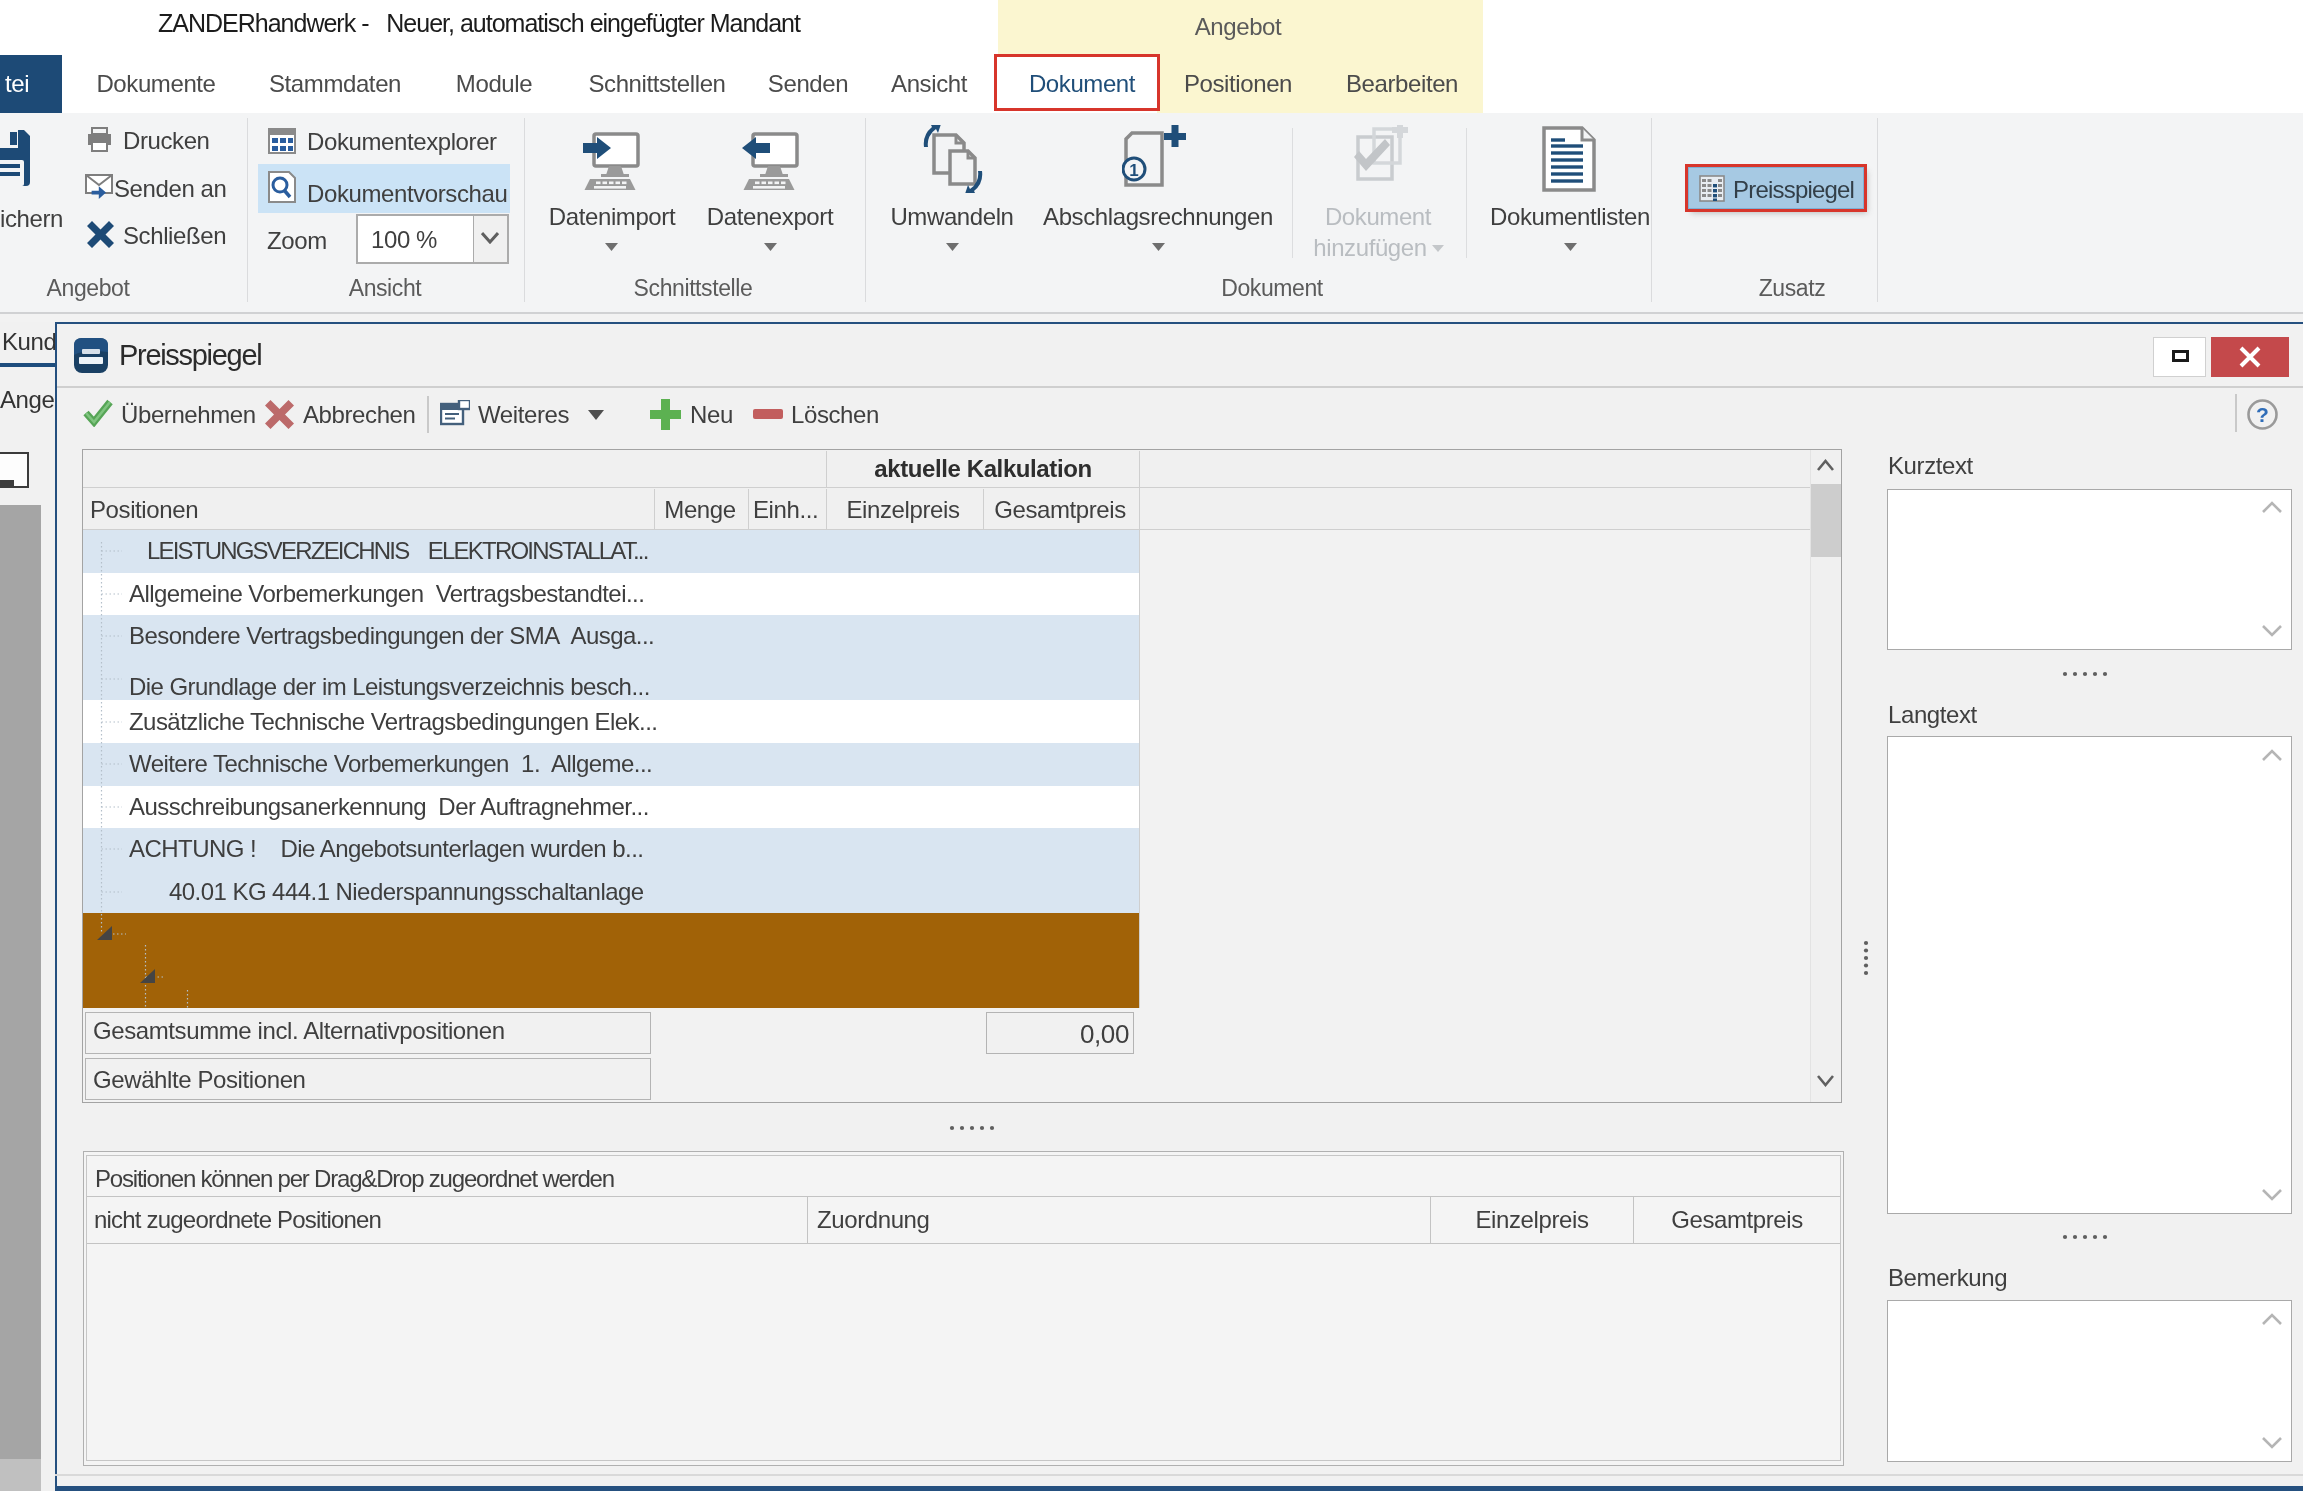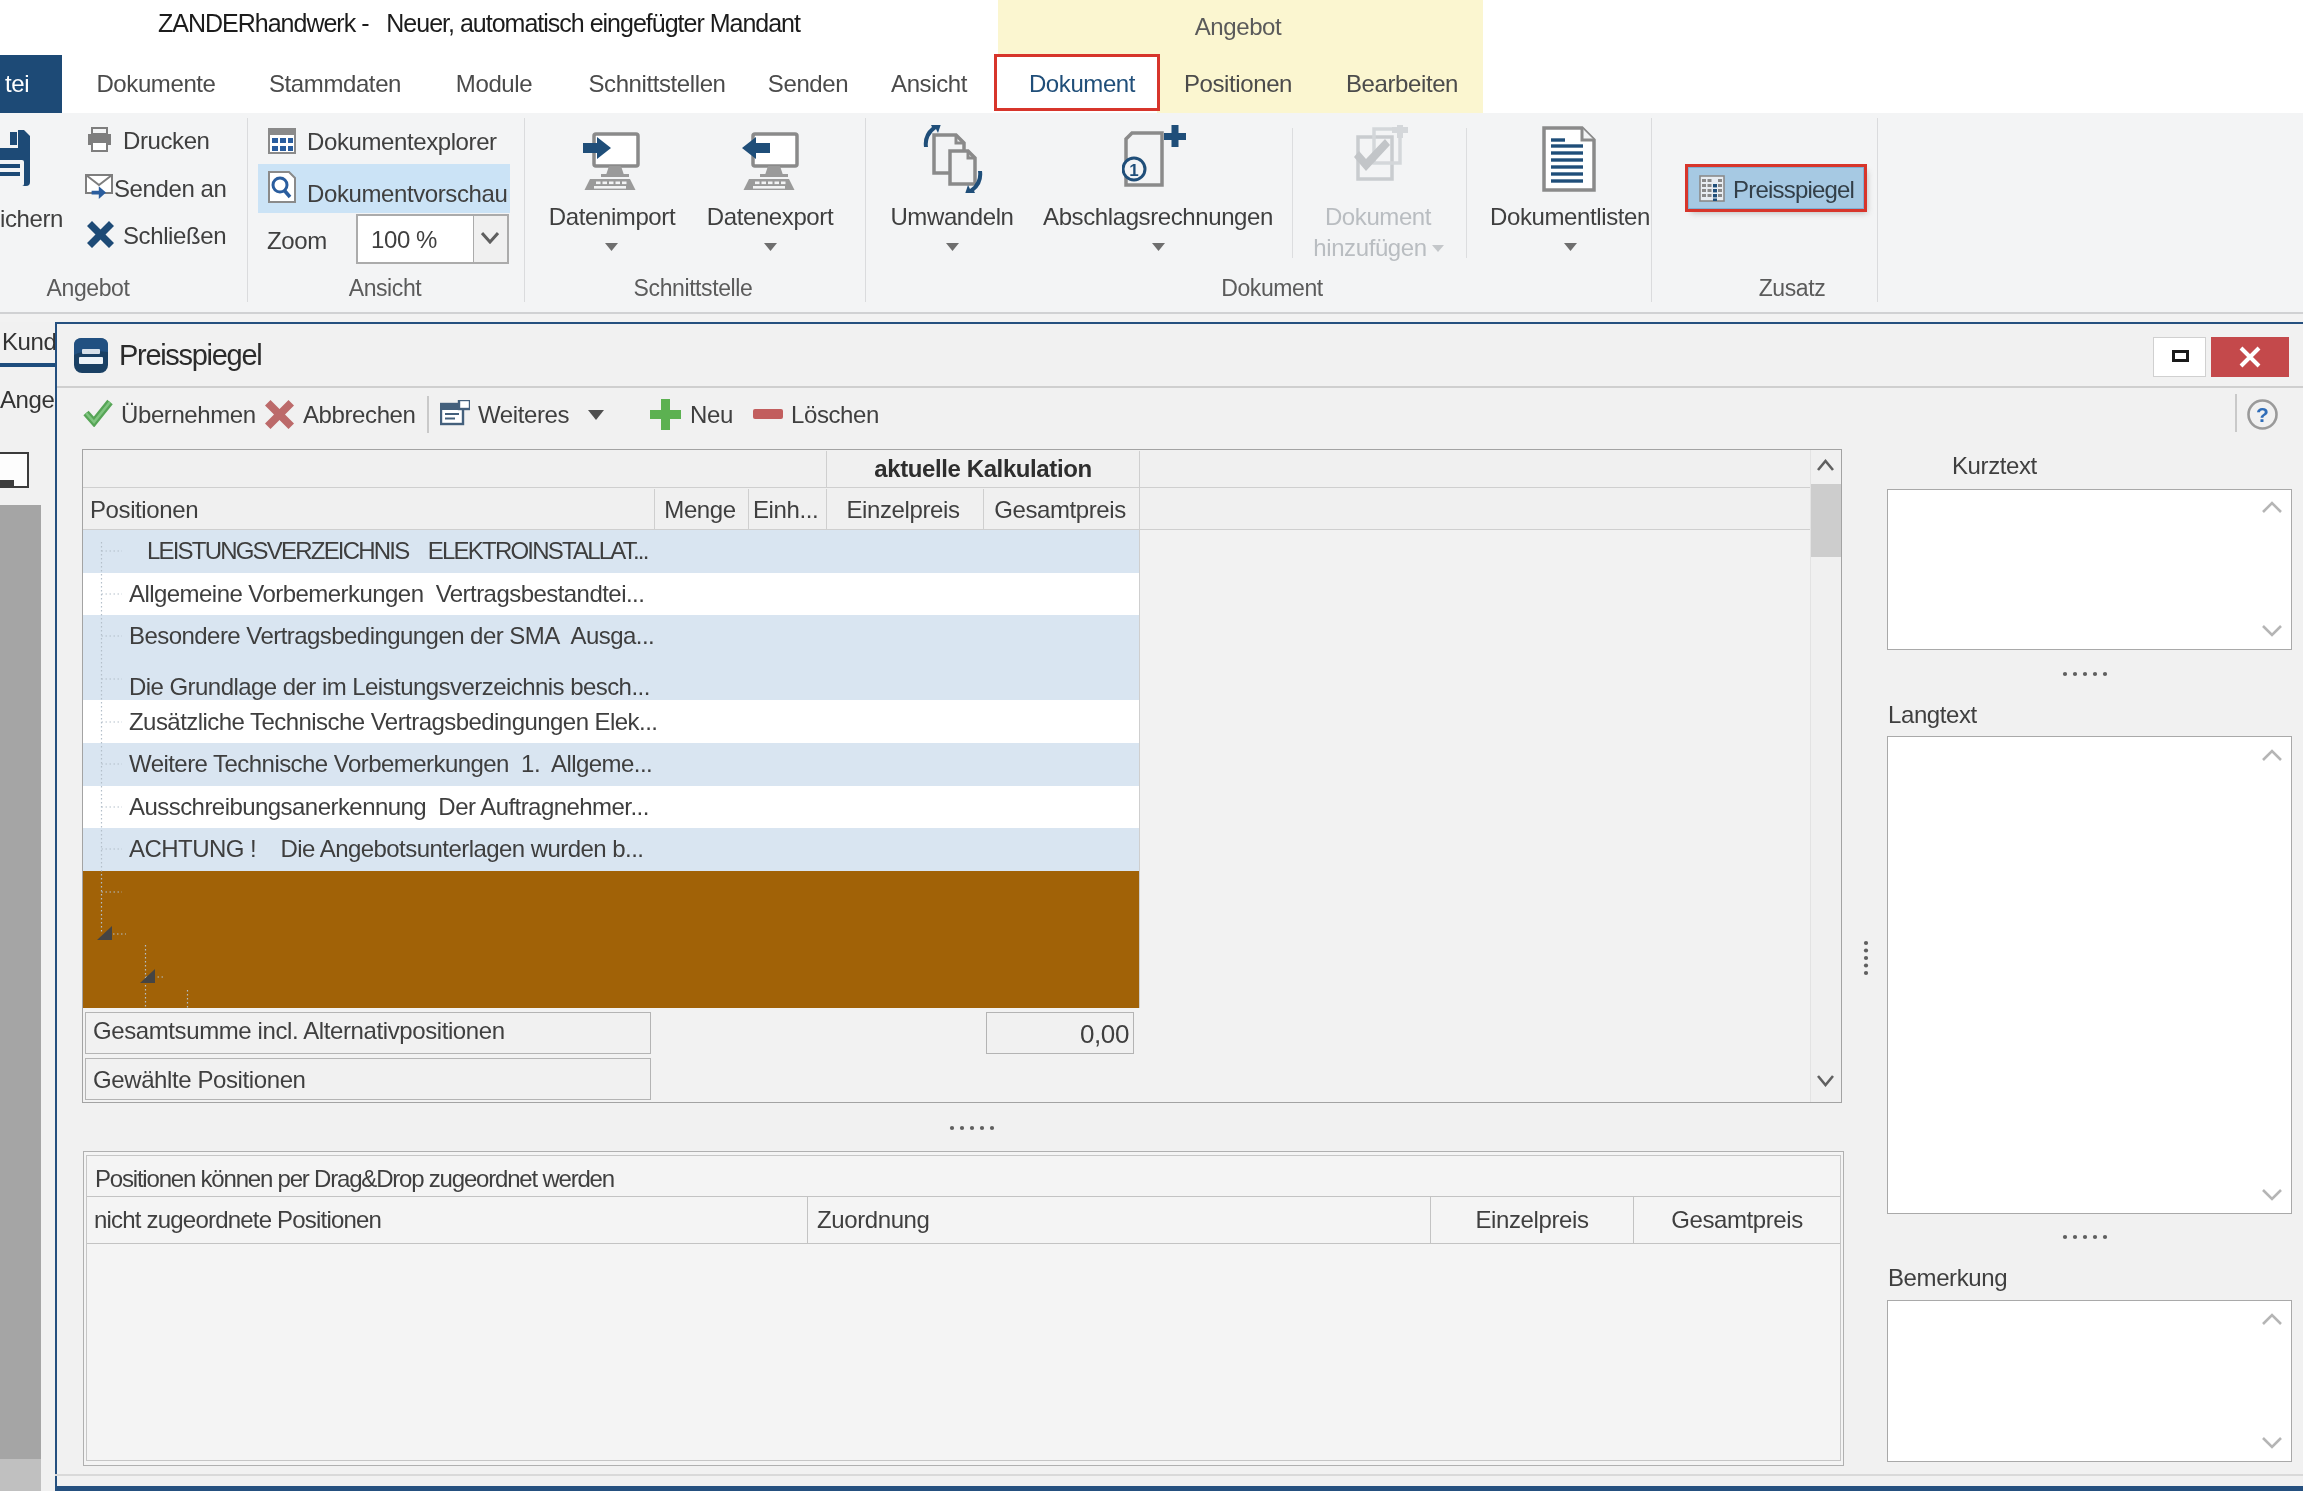--- a/index.html
+++ b/index.html
@@ -330,20 +330,23 @@
     </div>
   <div class="row b">
       <span style="padding-left:46px;">Weitere Technische Vorbemerkungen&nbsp; 1.&nbsp; Allgeme...</span>
     </div>
   <div class="row w">
       <span style="padding-left:46px;">Ausschreibungsanerkennung&nbsp; Der Auftragnehmer...</span>
     </div>
   <div class="row b">
       <span style="padding-left:46px;">ACHTUNG !&nbsp;&nbsp;&nbsp; Die Angebotsunterlagen wurden b...</span>
     </div>
+  <div class="row b">
+      <span style="padding-left:86px;">40.01 KG 444.1 Niederspannungsschaltanlage</span>
+    </div>
 </div>
 <style>
   .row { height:42.6px; display:flex; align-items:center; font-size:24px; letter-spacing:-0.55px; color:#3e3e3e; white-space:nowrap; }
   .row.b { background:#d9e5f1; }
   .row.w { background:#fff; }
 </style>
 
 <svg class="abs" style="left:96px; top:530px;" width="120" height="478" viewBox="0 0 120 478">
   <g stroke="#b4bfca" stroke-width="1.2" stroke-dasharray="1.5,2.5">
     <path d="M5.5 12 V 404"></path>
@@ -394,21 +397,21 @@
 <svg class="abs" style="left:948px; top:1124px;" width="50" height="8" viewBox="0 0 50 8">
   <g fill="#5f5f5f">
       <circle cx="4" cy="4" r="2.1"></circle>
       <circle cx="14" cy="4" r="2.1"></circle>
       <circle cx="24" cy="4" r="2.1"></circle>
       <circle cx="34" cy="4" r="2.1"></circle>
       <circle cx="44" cy="4" r="2.1"></circle>
     </g>
 </svg>
 
-<div class="txt" style="left:1952px; top:452px;">Kurztext</div>
+<div class="txt" style="left:1888px; top:452px;">Kurztext</div>
 <div class="abs" style="left:1887px; top:489px; width:405px; height:161px; background:#fff; border:1px solid #a9a9a9;"></div>
 <svg class="abs" style="left:2261px; top:500px;" width="22" height="14" viewBox="0 0 22 14">
     <path d="M2 12 L11 3 L20 12" fill="none" stroke="#b5b5b5" stroke-width="2.6"></path>
   </svg>
 <svg class="abs" style="left:2261px; top:624px;" width="22" height="14" viewBox="0 0 22 14">
     <path d="M2 2 L11 11 L20 2" fill="none" stroke="#b5b5b5" stroke-width="2.6"></path>
   </svg>
 <svg class="abs" style="left:2061px; top:670px;" width="50" height="8" viewBox="0 0 50 8">
   <g fill="#5f5f5f">
       <circle cx="4" cy="4" r="2.1"></circle>

